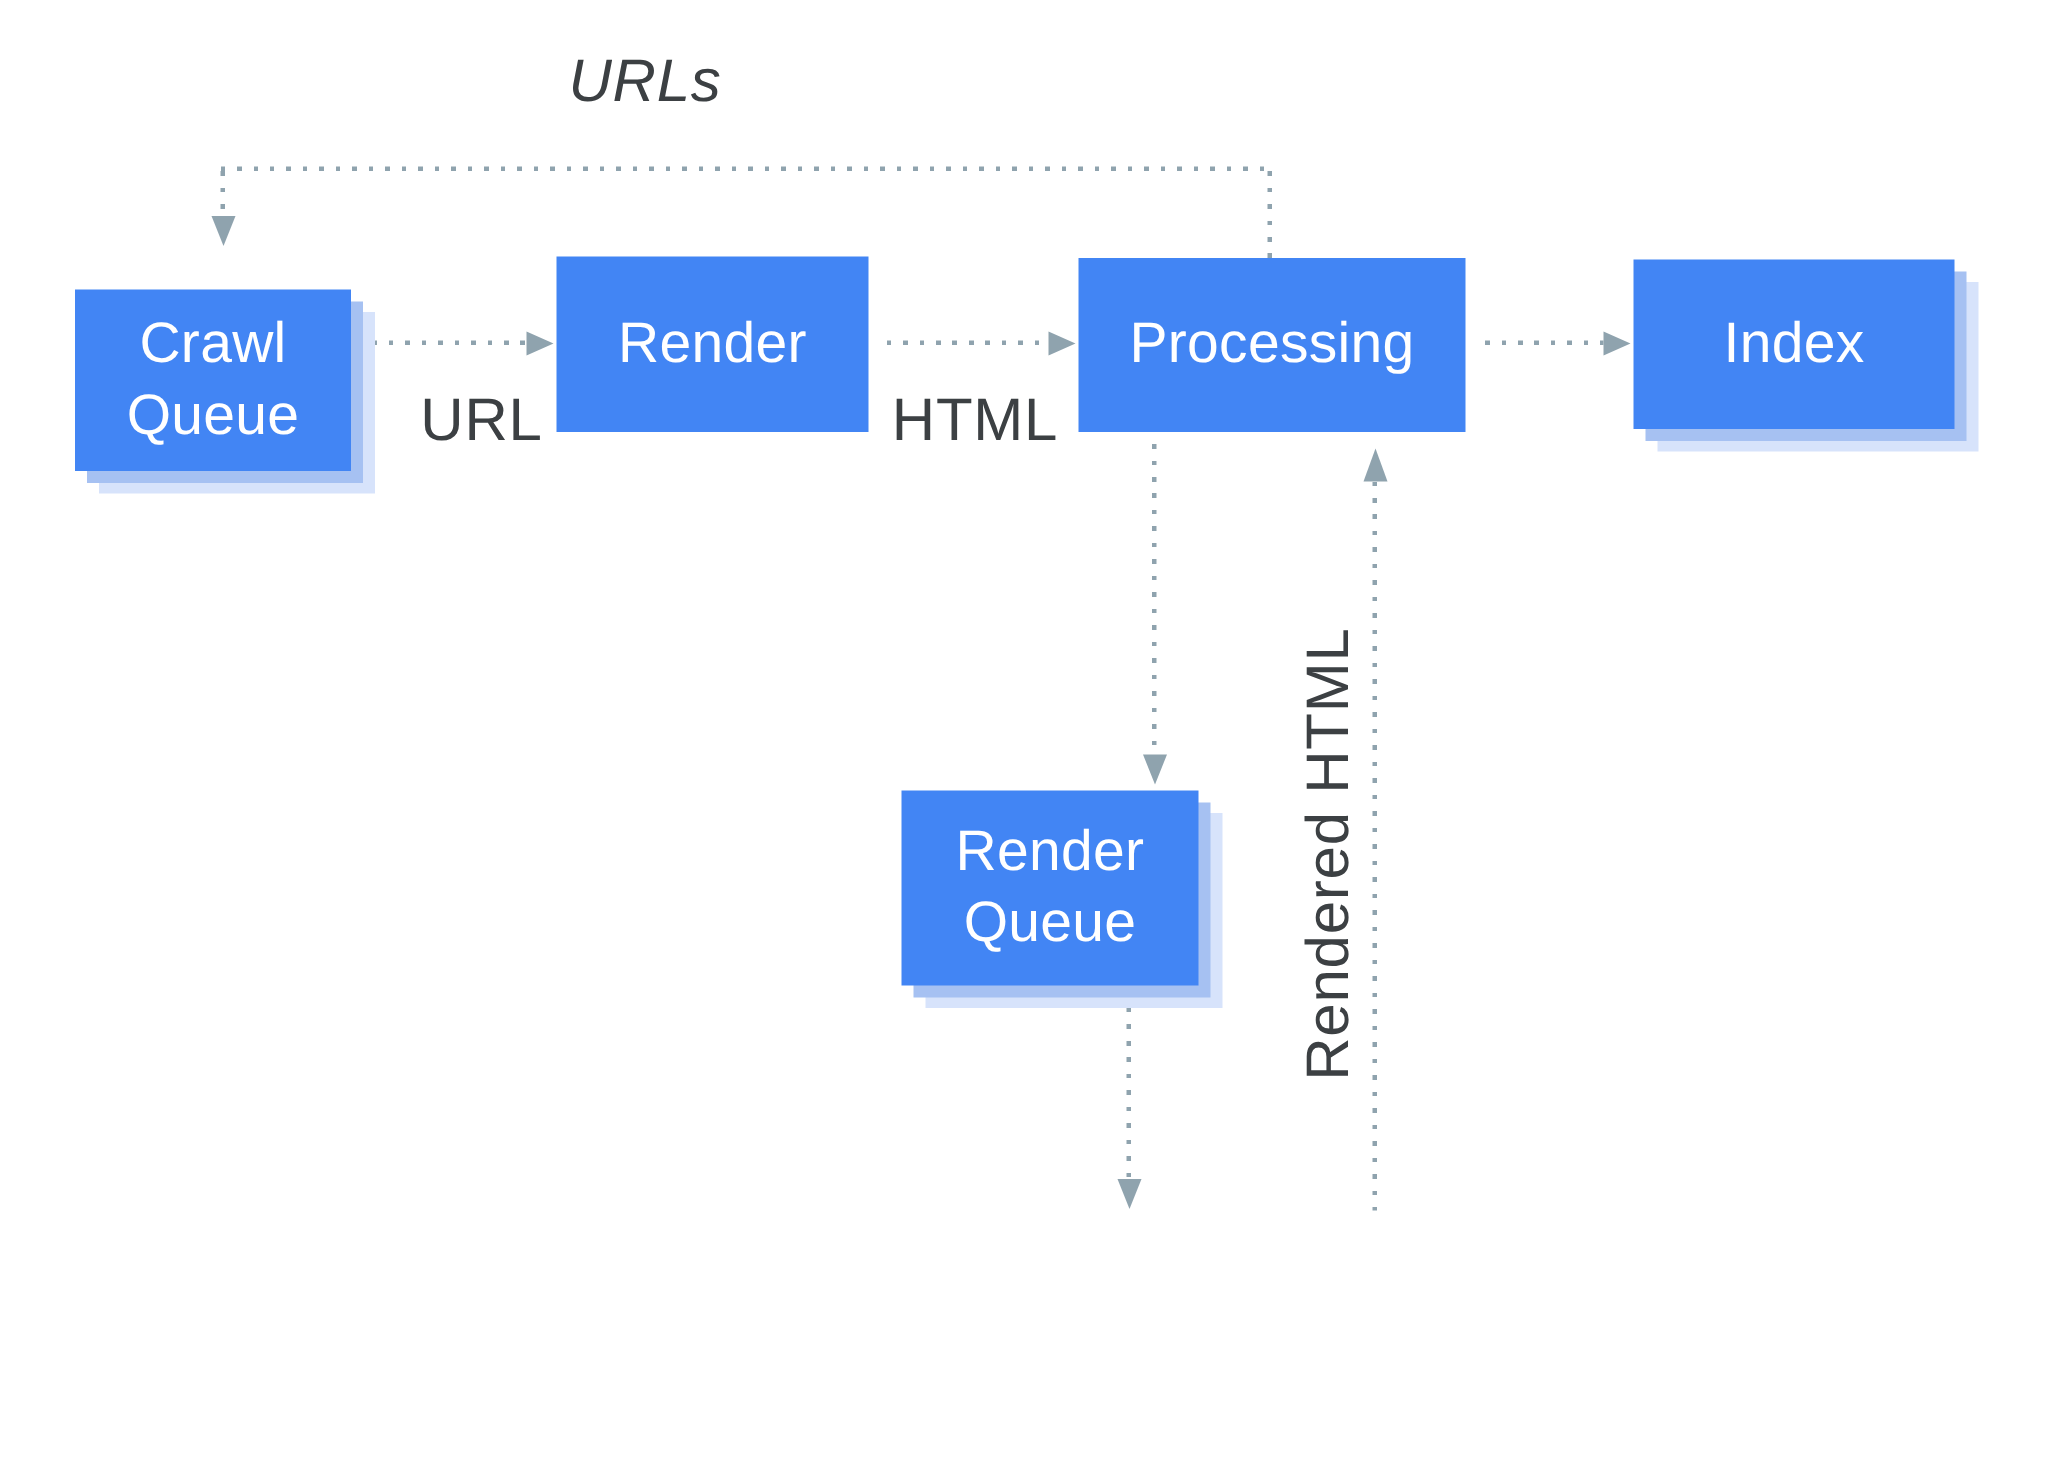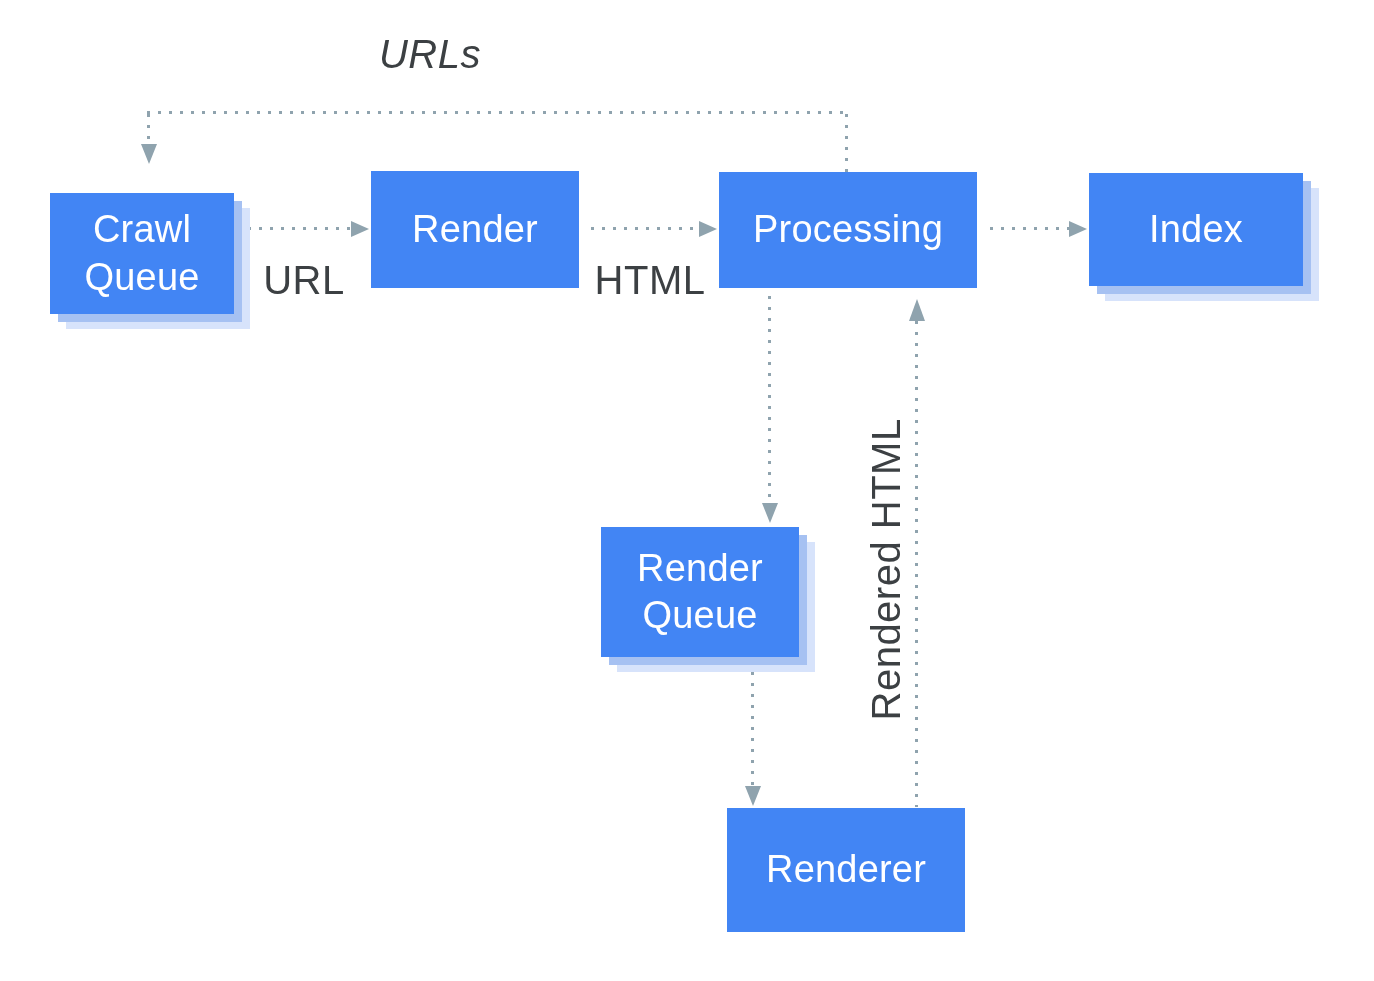--- a/index.html
+++ b/index.html
@@ -87,21 +87,21 @@
 <div class="canvas">
 
   <div class="dots-h" style="left:147px; top:111px; width:700px;"></div>
   <div class="dots-v" style="left:147px; top:114px; height:30px;"></div>
   <div class="arrow arrow-down" style="left:141px; top:144px;"></div>
   <div class="dots-v" style="left:845px; top:114px; height:58px;"></div>
   <div class="edge-label" style="left:430px; top:32px;font-style:italic;">URLs</div>
 
   <div class="dots-h" style="left:248px; top:227px; width:103px;"></div>
   <div class="arrow arrow-right" style="left:351px; top:221px;"></div>
-  <div class="edge-label" style="left:304px; top:258px;">URL</div>
+  <div class="edge-label" style="left:321px; top:258px;">URL</div>
 
   <div class="dots-h" style="left:591px; top:227px; width:108px;"></div>
   <div class="arrow arrow-right" style="left:699px; top:221px;"></div>
   <div class="edge-label" style="left:650px; top:258px;">HTML</div>
 
   <div class="dots-h" style="left:990px; top:227px; width:79px;"></div>
   <div class="arrow arrow-right" style="left:1069px; top:221px;"></div>
 
   <div class="dots-v" style="left:768px; top:296px; height:208px;"></div>
   <div class="arrow arrow-down" style="left:762px; top:503px;"></div>
@@ -118,15 +118,14 @@
 
   <div class="node" style="left:371px; top:171px; width:208px; height:117px;">Render</div>
 
   <div class="node" style="left:719px; top:172px; width:258px; height:116px;">Processing</div>
 
   <div class="node shadowed" style="left:1089px; top:173px; width:214px; height:113px;">Index</div>
 
   <div class="node shadowed" style="left:601px; top:527px; width:198px; height:130px;">Render
 Queue</div>
 
-  <div class="node" style="left:727px; top:808px; width:238px; height:124px;">Renderer</div>
 
 </div>
 
 </body></html>

